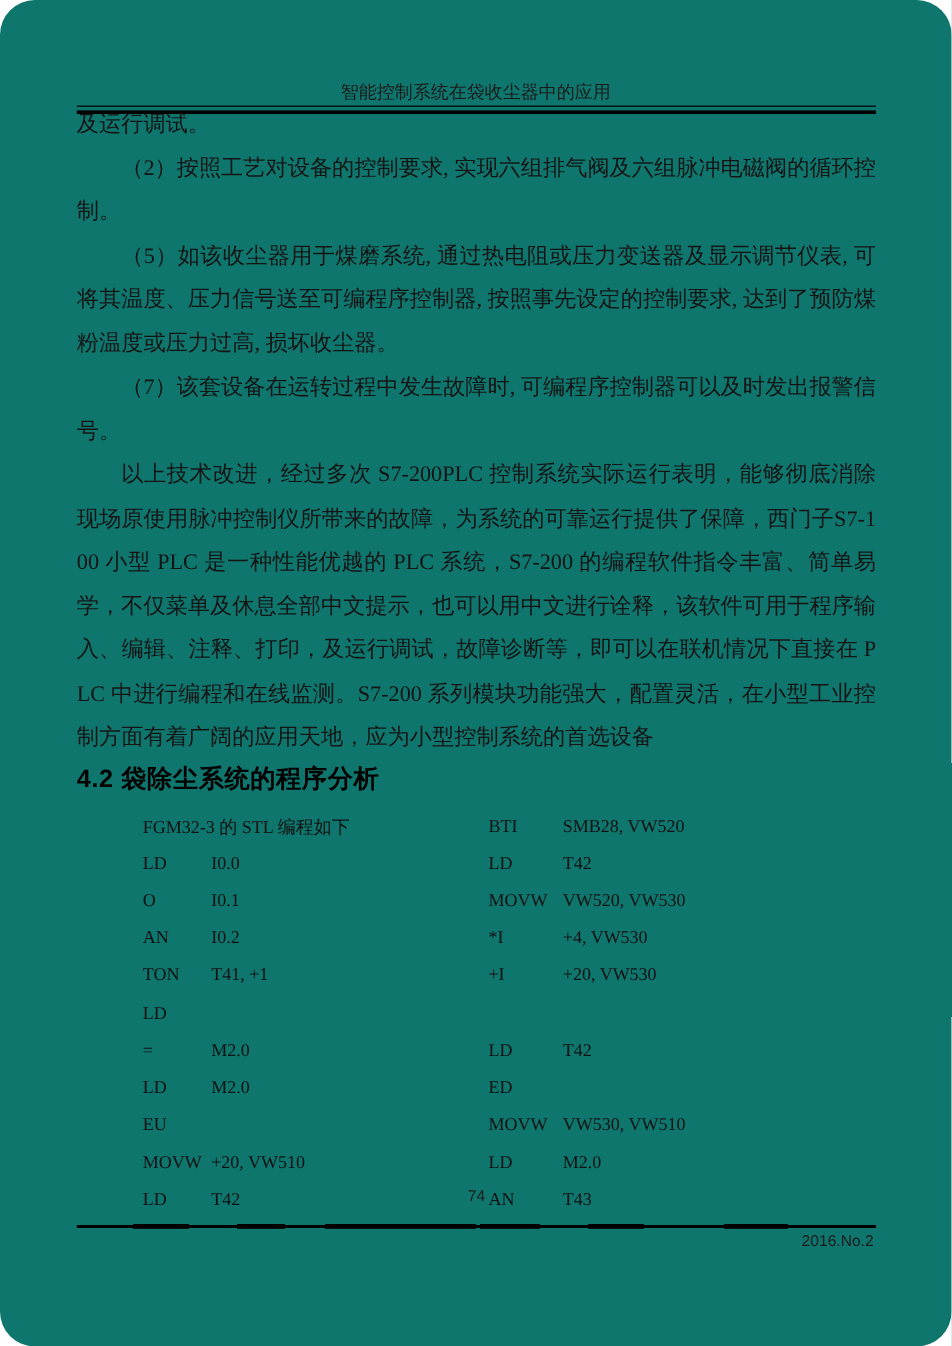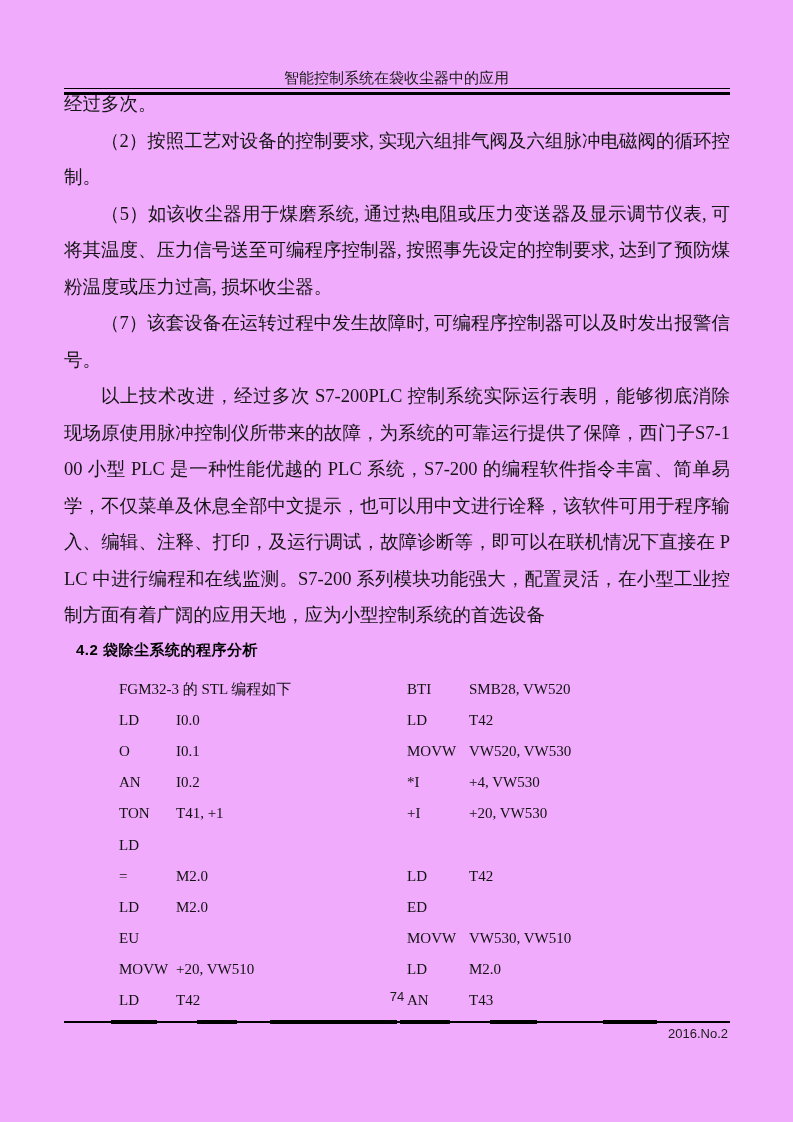--- a/index.html
+++ b/index.html
@@ -5,24 +5,25 @@
   html, body {
     margin: 0;
     padding: 0;
     background: #ffffff;
   }
   .page {
     position: relative;
     width: 793px;
     height: 1122px;
     margin: 0 auto;
-    background: #f0abfc;
+    background: #0f766e;
     overflow: hidden;
     font-family: "Liberation Serif", "DejaVu Serif", serif;
     color: #111111;
+    border-radius: 29px;
   }
 
   
   .header-title {
     position: absolute;
     top: 68px;
     left: 0;
     right: 0;
     text-align: center;
     font-size: 15px;
@@ -51,25 +52,25 @@
     word-break: break-all;
     color: #141414;
   }
   .para { margin: 0; }
   .para.indent { text-indent: 2em; }
 
   
   .section-heading {
     position: absolute;
     top: 634px;
-    left: 76px;
+    left: 64px;
     margin: 0;
     font-family: "Liberation Sans", "DejaVu Sans", sans-serif;
     font-weight: 700;
-    font-size: 15px;
+    font-size: 21px;
     line-height: 32px;
     color: #000000;
     letter-spacing: 0.5px;
   }
 
   
   .code {
     position: absolute;
     top: 674px;
     left: 64px;
@@ -129,21 +130,21 @@
 </style>
 </head>
 <body>
 
 <div class="page">
 
   <div class="header-title">智能控制系统在袋收尘器中的应用</div>
   <div class="header-rule"></div>
 
   <div class="body-text">
-    <p class="para">经过多次。</p>
+    <p class="para">及运行调试。</p>
     <p class="para indent">（2）按照工艺对设备的控制要求, 实现六组排气阀及六组脉冲电磁阀的循环控制。</p>
     <p class="para indent">（5）如该收尘器用于煤磨系统, 通过热电阻或压力变送器及显示调节仪表, 可将其温度、压力信号送至可编程序控制器, 按照事先设定的控制要求, 达到了预防煤粉温度或压力过高, 损坏收尘器。</p>
     <p class="para indent">（7）该套设备在运转过程中发生故障时, 可编程序控制器可以及时发出报警信号。</p>
     <p class="para indent">以上技术改进，经过多次 S7-200PLC 控制系统实际运行表明，能够彻底消除现场原使用脉冲控制仪所带来的故障，为系统的可靠运行提供了保障，西门子S7-100 小型 PLC 是一种性能优越的 PLC 系统，S7-200 的编程软件指令丰富、简单易学，不仅菜单及休息全部中文提示，也可以用中文进行诠释，该软件可用于程序输入、编辑、注释、打印，及运行调试，故障诊断等，即可以在联机情况下直接在 PLC 中进行编程和在线监测。S7-200 系列模块功能强大，配置灵活，在小型工业控制方面有着广阔的应用天地，应为小型控制系统的首选设备</p>
   </div>
 
   <h2 class="section-heading">4.2 袋除尘系统的程序分析</h2>
 
   <div class="code">
     <div class="code-row">

